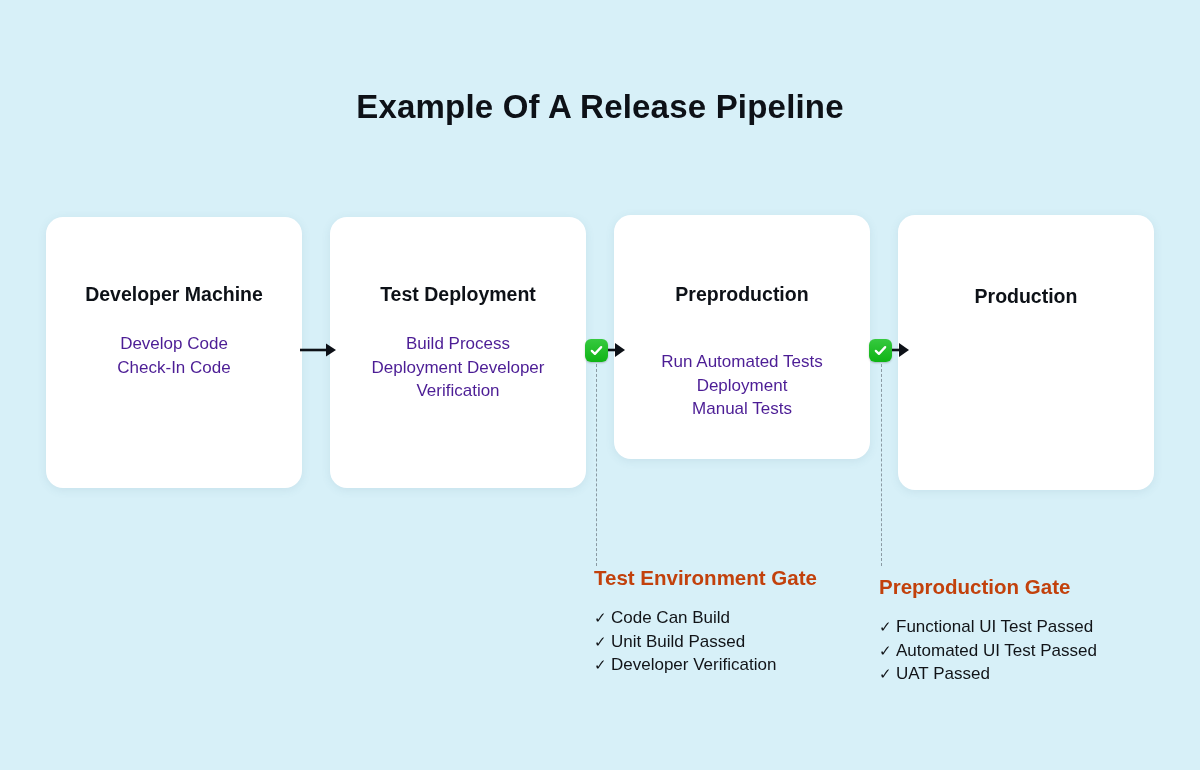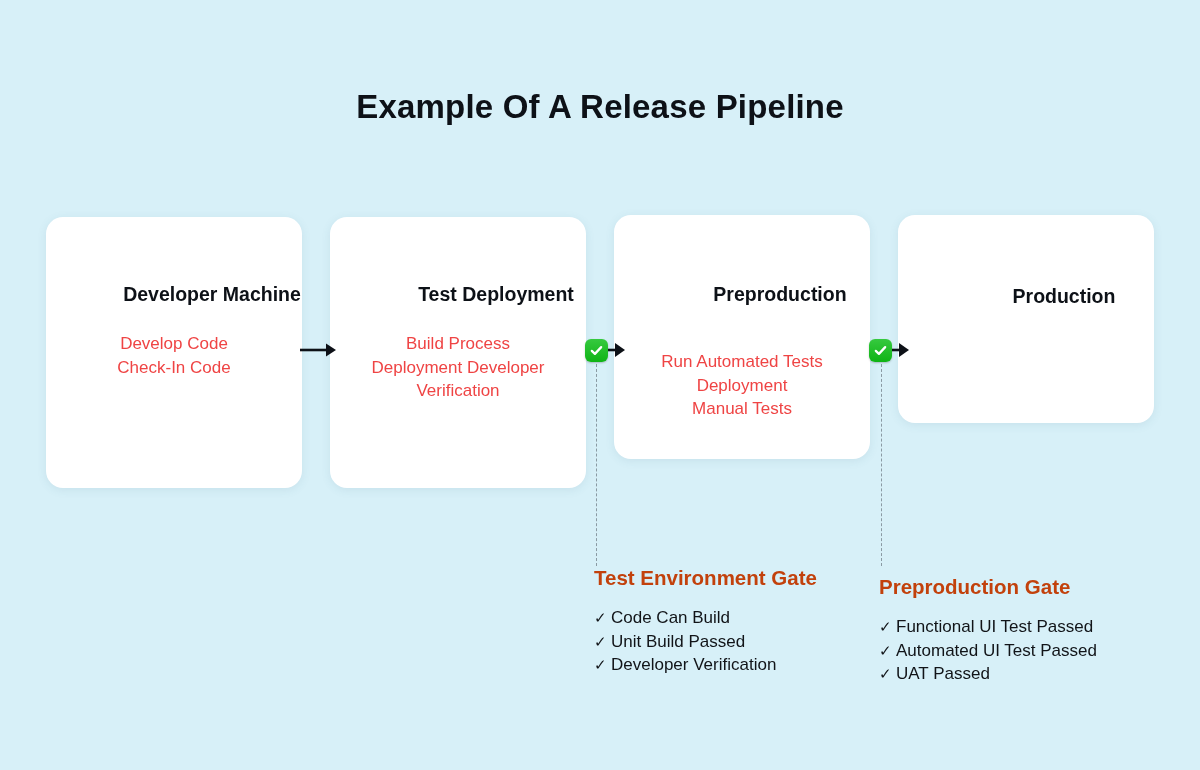--- a/index.html
+++ b/index.html
@@ -43,37 +43,36 @@
     box-sizing: border-box;
   }
   .stage-card .stage-title {
     position: absolute;
     left: 0;
     width: 100%;
     text-align: center;
     font-size: 19.5px;
     font-weight: bold;
     color: #0d1117;
-    padding-left: 38px;
   }
   .stage-card .stage-body {
     position: absolute;
     left: 0;
     width: 100%;
     text-align: center;
     font-size: 17px;
     line-height: 23.5px;
-    color: #ef4444;
+    color: #4c1d95;
     white-space: pre-line;
   }
 
   #card-0 { left: 46px;  top: 217px; width: 256px; height: 271px; }
   #card-1 { left: 330px; top: 217px; width: 256px; height: 271px; }
   #card-2 { left: 614px; top: 215px; width: 256px; height: 244px; }
-  #card-3 { left: 898px; top: 215px; width: 256px; height: 208px; }
+  #card-3 { left: 898px; top: 215px; width: 256px; height: 275px; }
 
   #card-0 .stage-title { top: 66px; }
   #card-1 .stage-title { top: 66px; }
   #card-2 .stage-title { top: 68px; }
   #card-3 .stage-title { top: 70px; }
 
   #card-0 .stage-body { top: 115px; }
   #card-1 .stage-body { top: 115px; }
   #card-2 .stage-body { top: 135px; }
   #card-3 .stage-body { top: 117px; }

